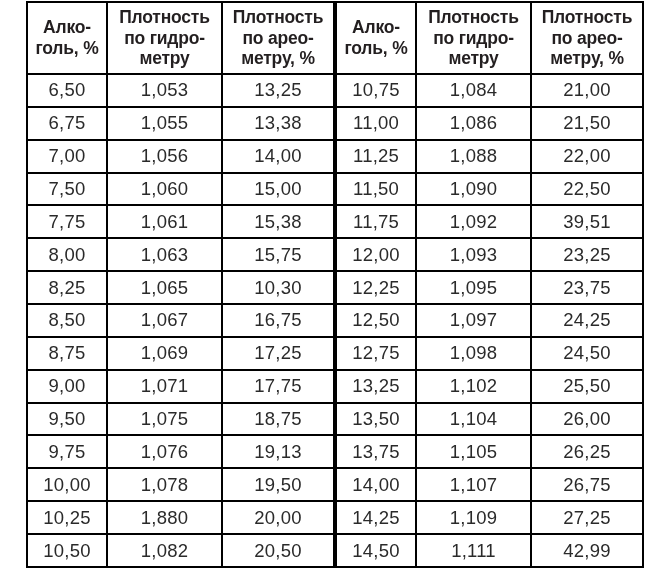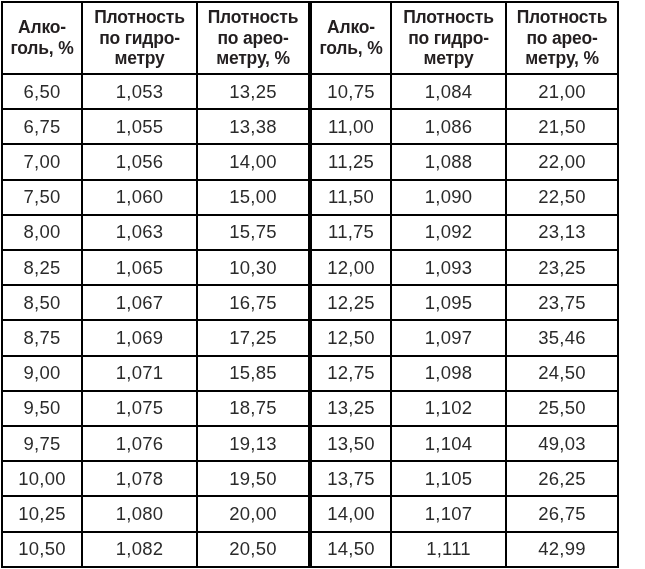--- a/index.html
+++ b/index.html
@@ -12,21 +12,21 @@
     height: 569px;
     font-family: "Liberation Sans", sans-serif;
     color: #231f20;
     overflow: hidden;
   }
   .page {
     box-sizing: border-box;
     width: 645px;
     height: 569px;
     display: flex;
-    justify-content: flex-start;
+    justify-content: flex-end;
     padding: 1px 1px 15px 1px;
   }
   table.data-table {
     border-collapse: collapse;
     table-layout: fixed;
     width: 307px;
     height: 567px;
   }
   table.data-table th,
   table.data-table td {
@@ -93,20 +93,25 @@
           <td>7,00</td>
           <td>1,056</td>
           <td>14,00</td>
         </tr>
         <tr>
           <td>7,50</td>
           <td>1,060</td>
           <td>15,00</td>
         </tr>
         <tr>
+          <td>7,75</td>
+          <td>1,061</td>
+          <td>15,38</td>
+        </tr>
+        <tr>
           <td>8,00</td>
           <td>1,063</td>
           <td>15,75</td>
         </tr>
         <tr>
           <td>8,25</td>
           <td>1,065</td>
           <td>10,30</td>
         </tr>
         <tr>
@@ -115,40 +120,40 @@
           <td>16,75</td>
         </tr>
         <tr>
           <td>8,75</td>
           <td>1,069</td>
           <td>17,25</td>
         </tr>
         <tr>
           <td>9,00</td>
           <td>1,071</td>
-          <td>15,85</td>
+          <td>17,75</td>
         </tr>
         <tr>
           <td>9,50</td>
           <td>1,075</td>
           <td>18,75</td>
         </tr>
         <tr>
           <td>9,75</td>
           <td>1,076</td>
           <td>19,13</td>
         </tr>
         <tr>
           <td>10,00</td>
           <td>1,078</td>
           <td>19,50</td>
         </tr>
         <tr>
           <td>10,25</td>
-          <td>1,080</td>
+          <td>1,880</td>
           <td>20,00</td>
         </tr>
         <tr>
           <td>10,50</td>
           <td>1,082</td>
           <td>20,50</td>
         </tr>
       </tbody>
   </table>
 
@@ -187,63 +192,68 @@
           <td>22,00</td>
         </tr>
         <tr>
           <td>11,50</td>
           <td>1,090</td>
           <td>22,50</td>
         </tr>
         <tr>
           <td>11,75</td>
           <td>1,092</td>
-          <td>23,13</td>
+          <td>39,51</td>
         </tr>
         <tr>
           <td>12,00</td>
           <td>1,093</td>
           <td>23,25</td>
         </tr>
         <tr>
           <td>12,25</td>
           <td>1,095</td>
           <td>23,75</td>
         </tr>
         <tr>
           <td>12,50</td>
           <td>1,097</td>
-          <td>35,46</td>
+          <td>24,25</td>
         </tr>
         <tr>
           <td>12,75</td>
           <td>1,098</td>
           <td>24,50</td>
         </tr>
         <tr>
           <td>13,25</td>
           <td>1,102</td>
           <td>25,50</td>
         </tr>
         <tr>
           <td>13,50</td>
           <td>1,104</td>
-          <td>49,03</td>
+          <td>26,00</td>
         </tr>
         <tr>
           <td>13,75</td>
           <td>1,105</td>
           <td>26,25</td>
         </tr>
         <tr>
           <td>14,00</td>
           <td>1,107</td>
           <td>26,75</td>
         </tr>
         <tr>
+          <td>14,25</td>
+          <td>1,109</td>
+          <td>27,25</td>
+        </tr>
+        <tr>
           <td>14,50</td>
           <td>1,111</td>
           <td>42,99</td>
         </tr>
       </tbody>
   </table>
 
 </div>
 
 </body></html>

